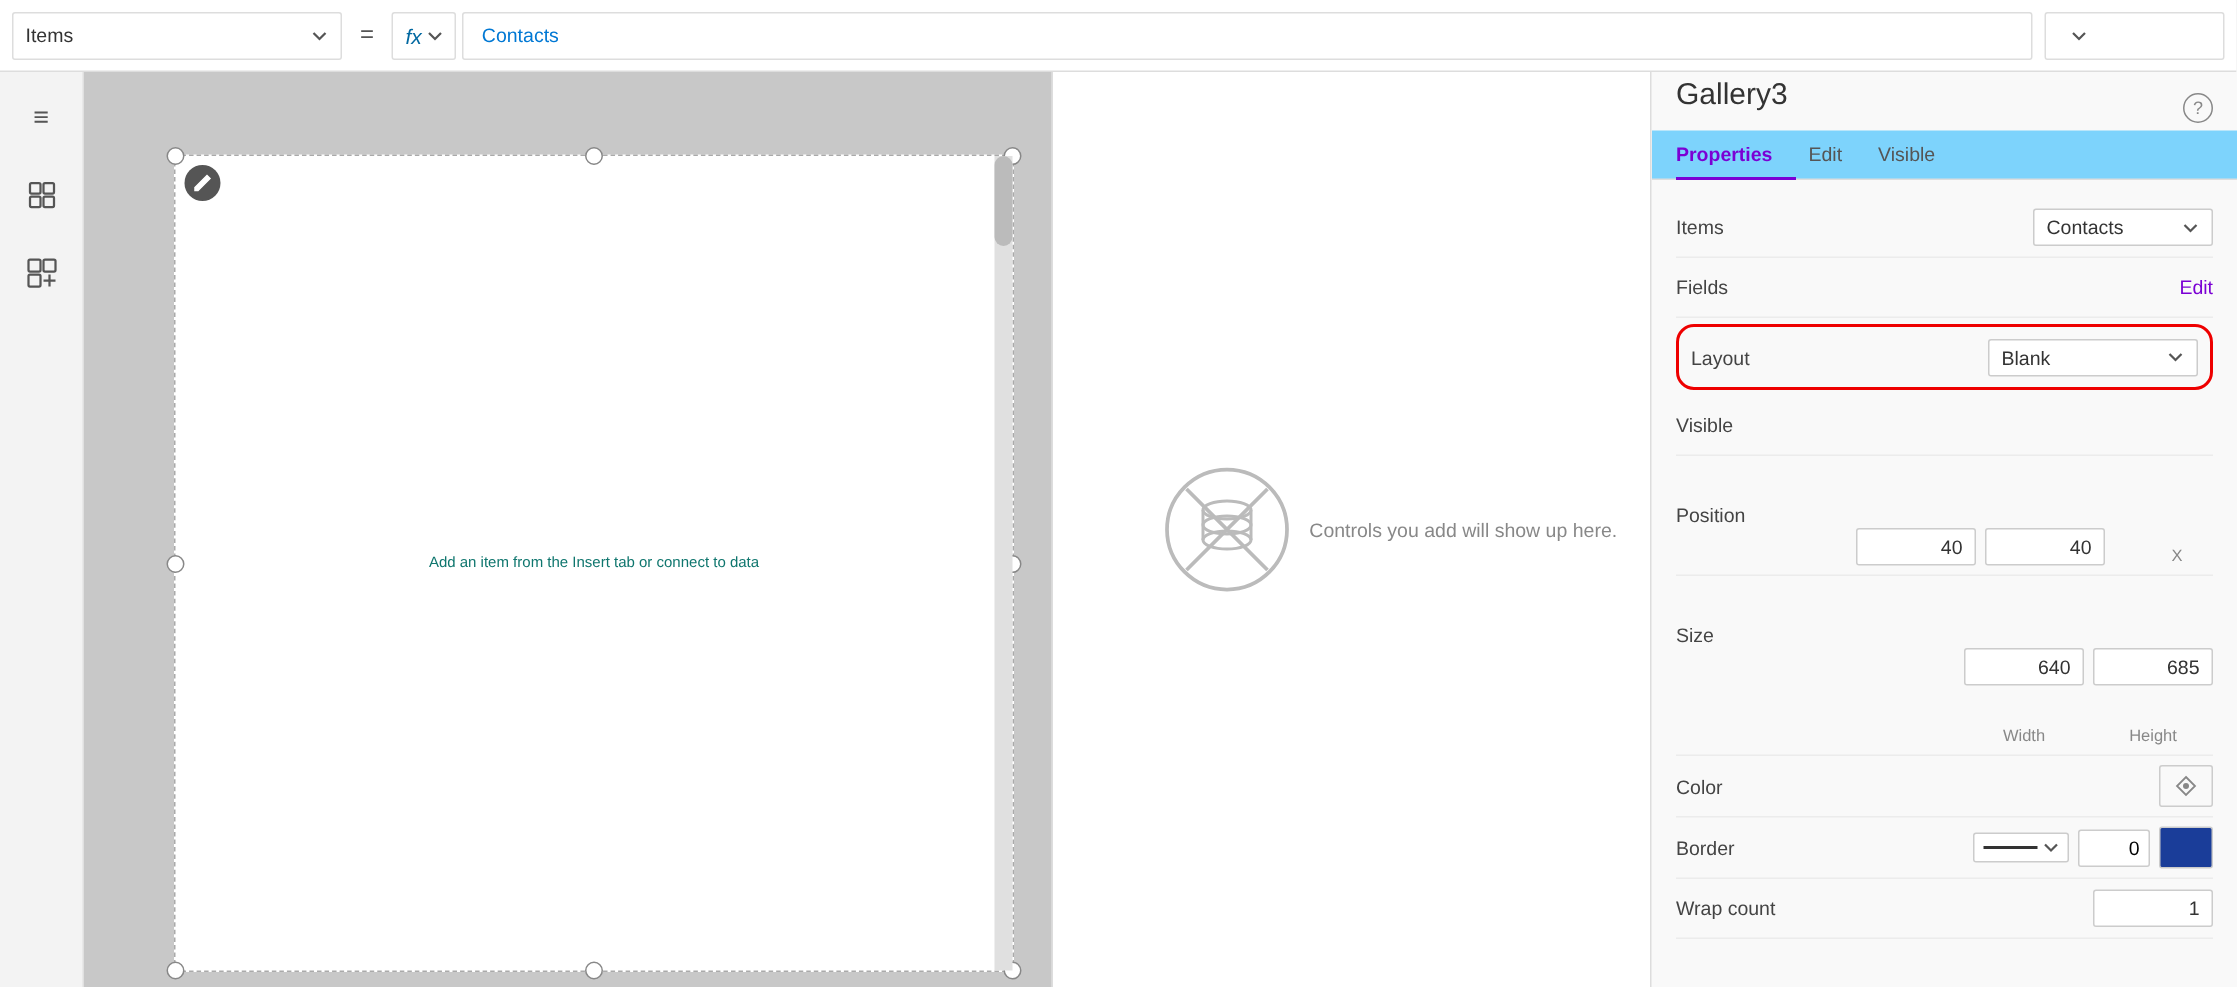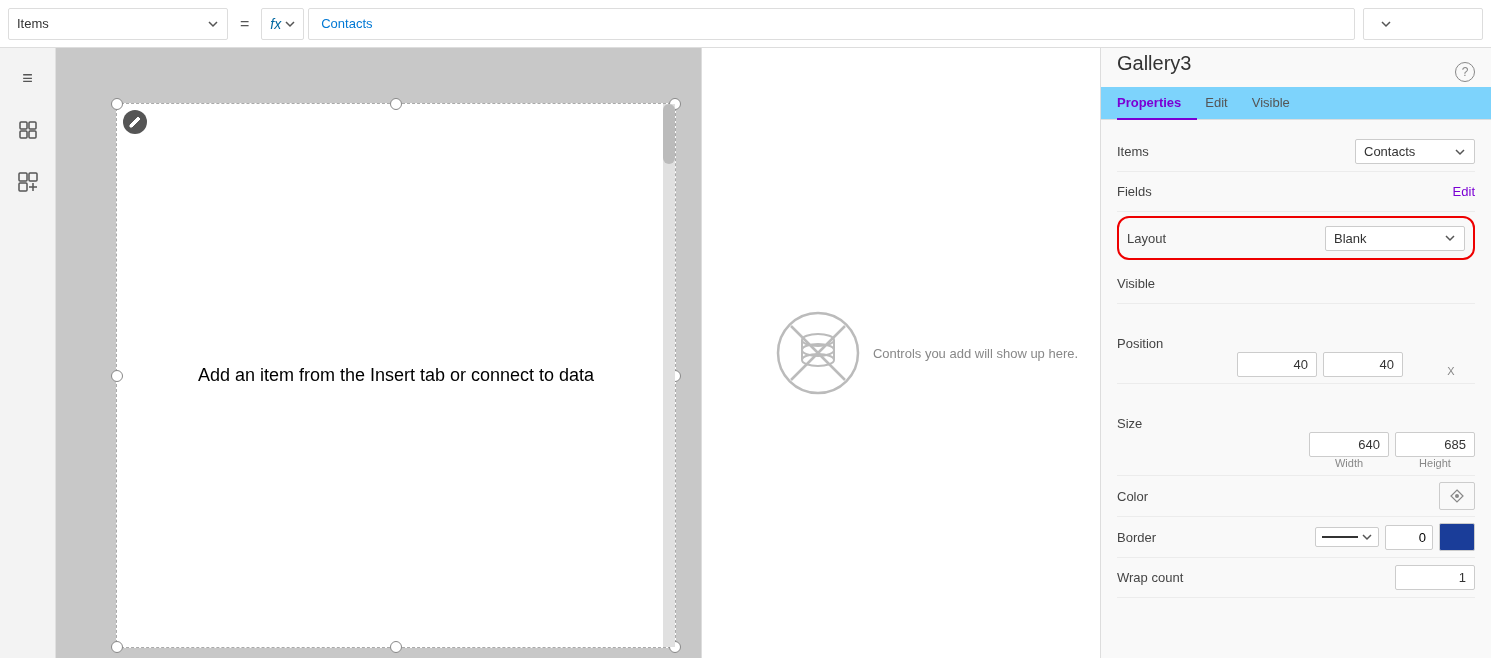--- a/index.html
+++ b/index.html
@@ -117,22 +117,22 @@
       left: 60px;
       width: 560px;
       height: 545px;
       background: white;
       border: 1.5px dashed #aaa;
       display: flex;
       align-items: center;
       justify-content: center;
     }
     .canvas-text {
-      color: #000000;
-      font-size: 18px;
+      color: #0f766e;
+      font-size: 10px;
       text-align: center;
     }
     
     .handle {
       position: absolute;
       width: 12px;
       height: 12px;
       border-radius: 50%;
       background: white;
       border: 1.5px solid #888;
@@ -619,21 +619,21 @@
       <div class="prop-row" style="flex-direction:column; align-items:flex-start;">
         <div style="display:flex; width:100%; align-items:center;">
           <div class="prop-label">Size</div>
           <div class="prop-control">
             <div class="pos-row">
               <input class="pos-input" type="text" value="640" style="">
               <input class="pos-input" type="text" value="685" style="">
             </div>
           </div>
         </div>
-        <div style="display:flex; justify-content:flex-end; width:100%;">
+        <div style="display:flex; justify-content:flex-end; width:100%;margin-top:28px;">
           <div class="pos-labels">
             <div class="pos-label-x">Width</div>
             <div class="pos-label-y">Height</div>
           </div>
         </div>
       </div>
 
       <div class="prop-row">
         <div class="prop-label">Color</div>
         <div class="prop-control">

